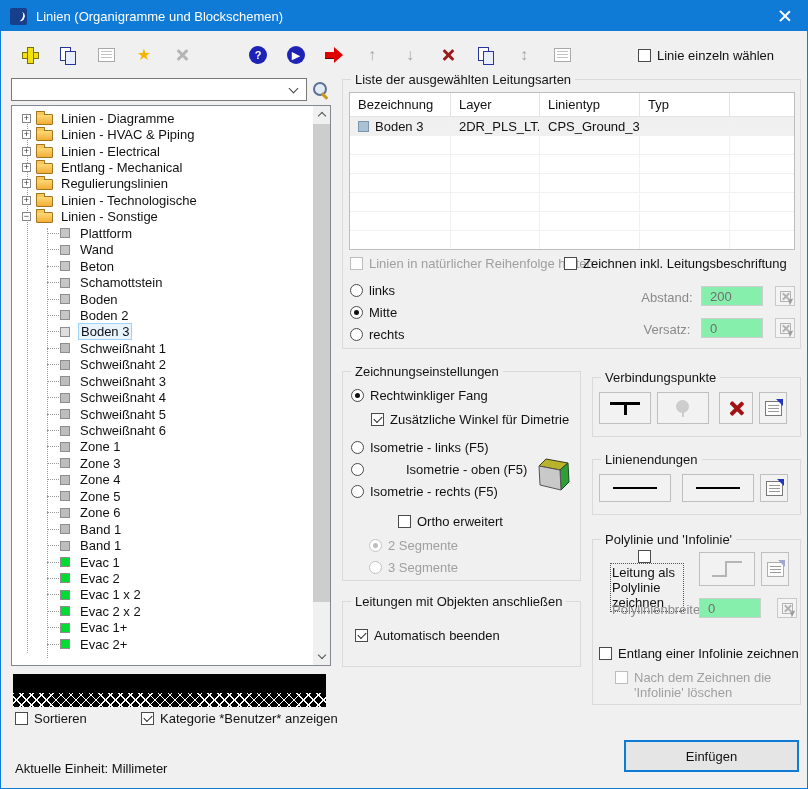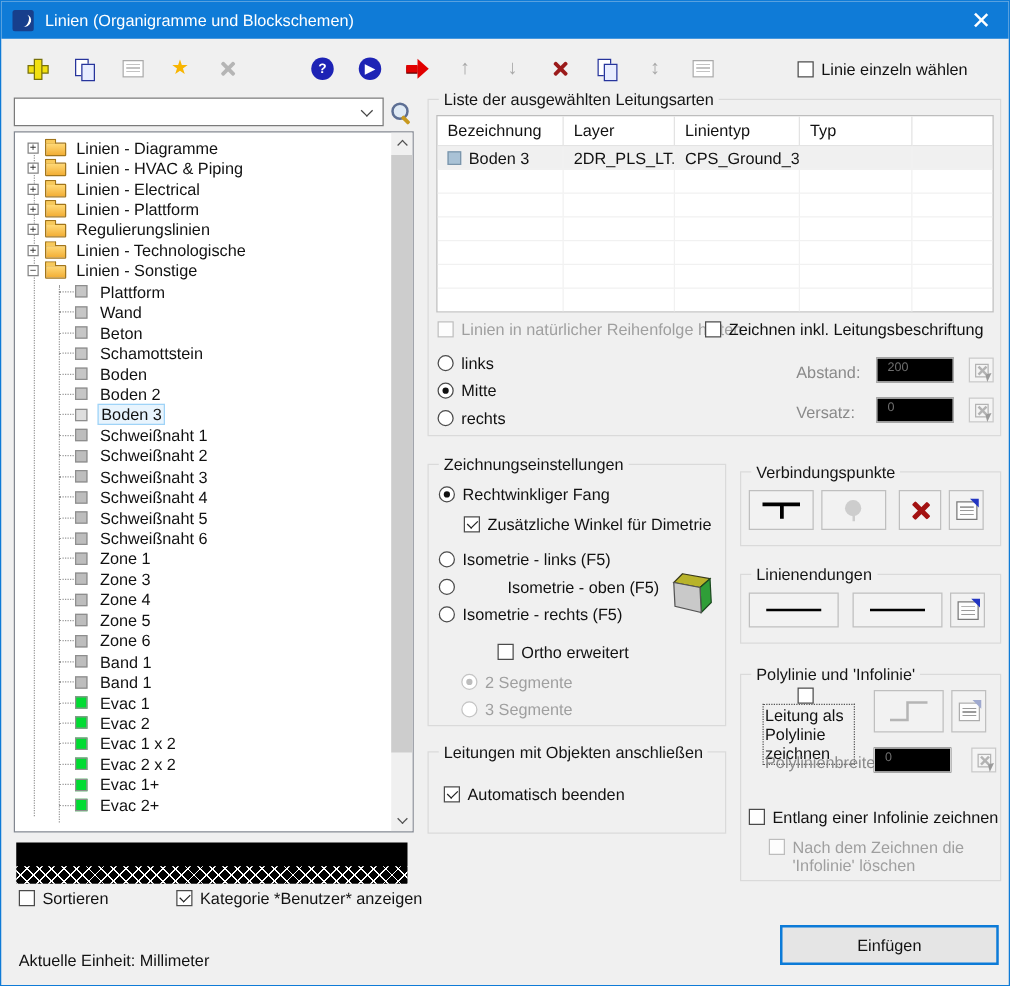--- a/index.html
+++ b/index.html
@@ -85,22 +85,22 @@
   .tbl{position:absolute;left:6px;top:12px;width:446px;height:158px;border:1px solid #bdbdbd;background:#fff;overflow:hidden;}
   .thead{display:flex;height:24px;}
   .th{font-size:13px;color:#111;padding:4px 0 0 8px;border-right:1px solid #e3e3e3;border-bottom:1px solid #e3e3e3;}
   .trow{display:flex;height:19px;}
   .td{font-size:13px;color:#111;padding:1px 0 0 8px;border-right:1px solid #f1f1f1;border-bottom:1px solid #f1f1f1;display:flex;align-items:center;white-space:nowrap;overflow:hidden;}
   .trow.filled{background:#f0f0f0;}
   .c0{width:101px;flex:0 0 auto;} .c1{width:89px;flex:0 0 auto;} .c2{width:100px;flex:0 0 auto;} .c3{width:90px;flex:0 0 auto;} .c4{flex:1;border-right:none;}
   .rowsq{width:11px;height:11px;border:1px solid #7b95ab;margin-right:6px;flex:0 0 auto;}
   
   .flabel{position:absolute;font-size:13px;color:#8a8a8a;}
-  .flabel.right{text-align:left;width:60px;}
-  .field{position:absolute;height:20px;border:1px solid #cfcfcf;background:#000000;color:#6f6f6f;font-size:10px;padding:2px 0 0 8px;}
+  .flabel.right{text-align:center;width:60px;}
+  .field{position:absolute;height:20px;border:1px solid #cfcfcf;background:#86efac;color:#6f6f6f;font-size:13px;padding:2px 0 0 8px;}
   .pickbtn{position:absolute;width:20px;height:20px;border:1px solid #c9c9c9;background:#f4f4f4;display:flex;align-items:center;justify-content:center;}
   .pbx{position:relative;width:11px;height:11px;border:1px solid #b3b3b3;}
   .pbx i{position:absolute;left:4px;top:0;width:2px;height:9px;background:#b3b3b3;}
   .pbx i:first-child{transform:rotate(45deg);} .pbx i:last-child{transform:rotate(-45deg);}
   .pbx::after{content:"";position:absolute;right:-4px;bottom:-4px;border-top:6px solid #9a9a9a;border-right:5px solid transparent;transform:rotate(-14deg);}
   
   .sbtn{position:absolute;border:1px solid #bfbfbf;background:#f2f2f2;display:flex;align-items:center;justify-content:center;}
   .vp-t{position:relative;width:30px;height:16px;}
   .vp-t::before{content:"";position:absolute;left:0;top:2px;width:30px;height:2.5px;background:#000;}
   .vp-t::after{content:"";position:absolute;left:14px;top:4px;width:2.5px;height:11px;background:#000;}
@@ -222,21 +222,21 @@
           <span class="tree-label">Linien - HVAC &amp; Piping</span>
         </div>
         <div class="tree-row root">
           <span class="expander">+</span>
           <span class="folder"></span>
           <span class="tree-label">Linien - Electrical</span>
         </div>
         <div class="tree-row root">
           <span class="expander">+</span>
           <span class="folder"></span>
-          <span class="tree-label">Linien - Plattform</span>
+          <span class="tree-label">Entlang - Mechanical</span>
         </div>
         <div class="tree-row root">
           <span class="expander">+</span>
           <span class="folder"></span>
           <span class="tree-label">Regulierungslinien</span>
         </div>
         <div class="tree-row root">
           <span class="expander">+</span>
           <span class="folder"></span>
           <span class="tree-label">Linien - Technologische</span>

